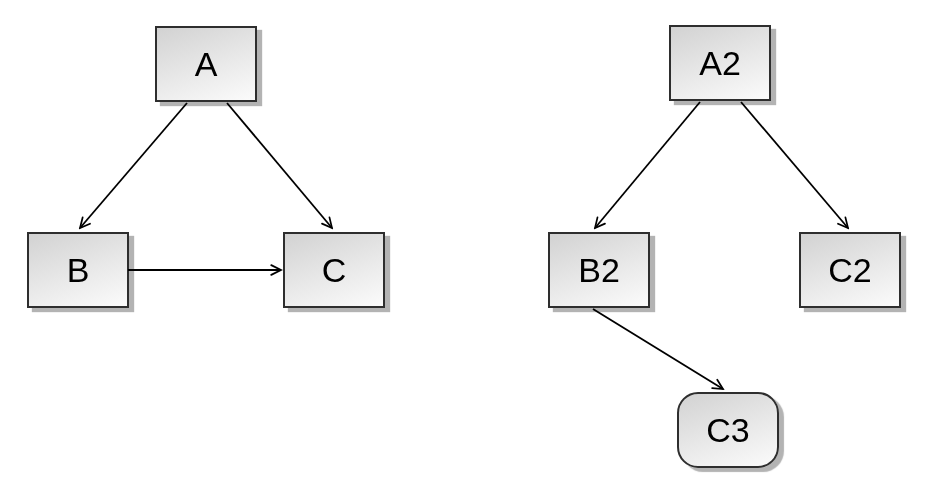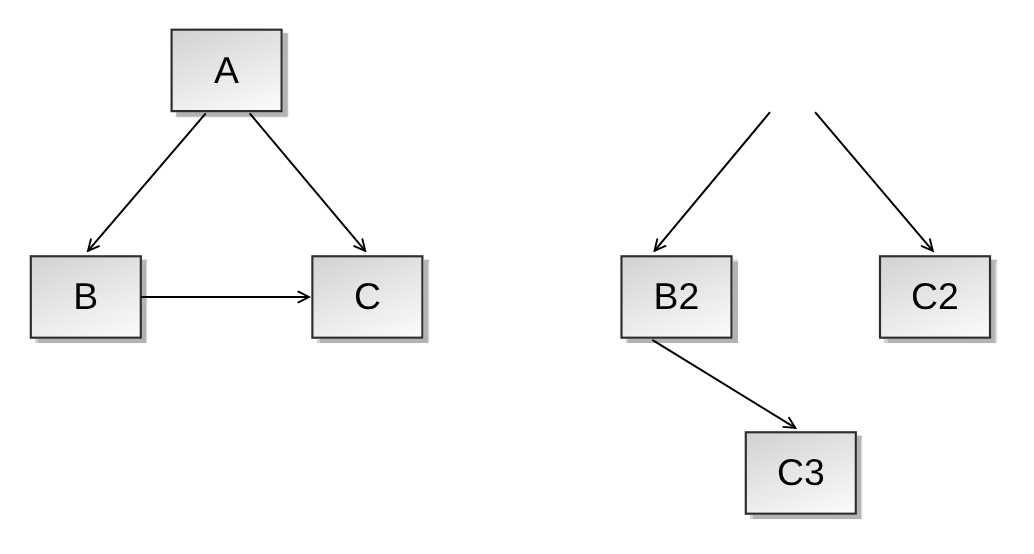--- a/index.html
+++ b/index.html
@@ -30,23 +30,23 @@
   .node-label {
     font-size: 34px;
     color: #000000;
     line-height: 1;
     user-select: none;
   }
   #node-A  { left: 155px; top: 26px;  }
   #node-B  { left: 27px;  top: 232px; }
   #node-C  { left: 283px; top: 232px; }
   #node-A2 { left: 669px; top: 25px;  }
-  #node-B2 { left: 564px; top: 232px; }
+  #node-B2 { left: 548px; top: 232px; }
   #node-C2 { left: 799px; top: 232px; justify-content: center; }
-  #node-C3 { left: 677px; top: 392px; }
+  #node-C3 { left: 677px; top: 392px; border-radius: 21px; }
   #edges {
     position: absolute;
     left: 0;
     top: 0;
     pointer-events: none;
   }
 </style>
 </head>
 <body>
 
@@ -55,20 +55,23 @@
   <div class="node" id="node-A">
     <span class="node-label">A</span>
   </div>
   <div class="node" id="node-B">
     <span class="node-label">B</span>
   </div>
   <div class="node" id="node-C">
     <span class="node-label">C</span>
   </div>
 
+  <div class="node" id="node-A2">
+    <span class="node-label">A2</span>
+  </div>
   <div class="node" id="node-B2">
     <span class="node-label">B2</span>
   </div>
   <div class="node" id="node-C2">
     <span class="node-label">C2</span>
   </div>
   <div class="node" id="node-C3">
     <span class="node-label">C3</span>
   </div>
 

